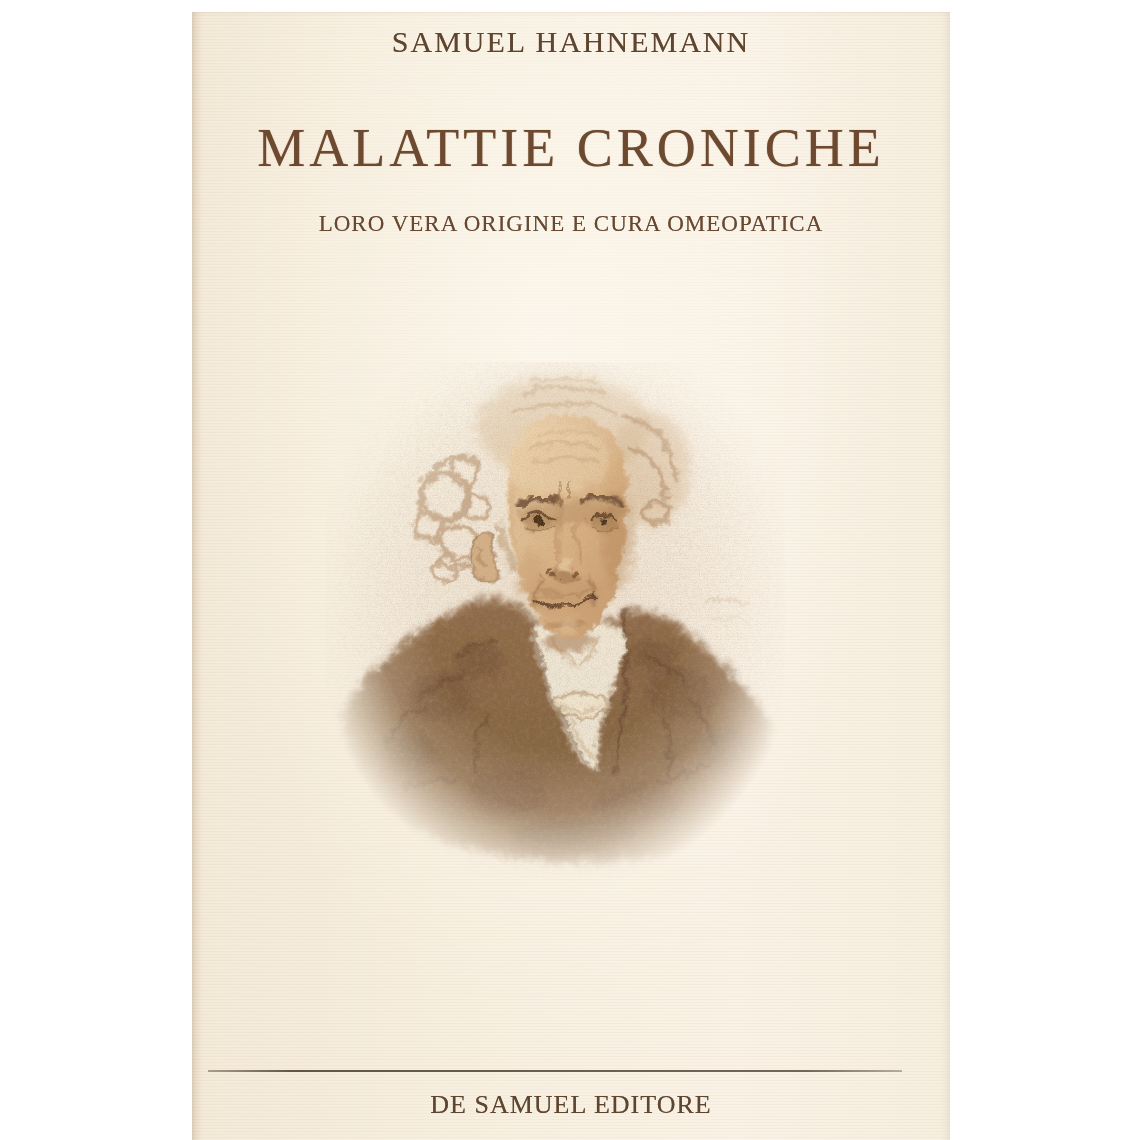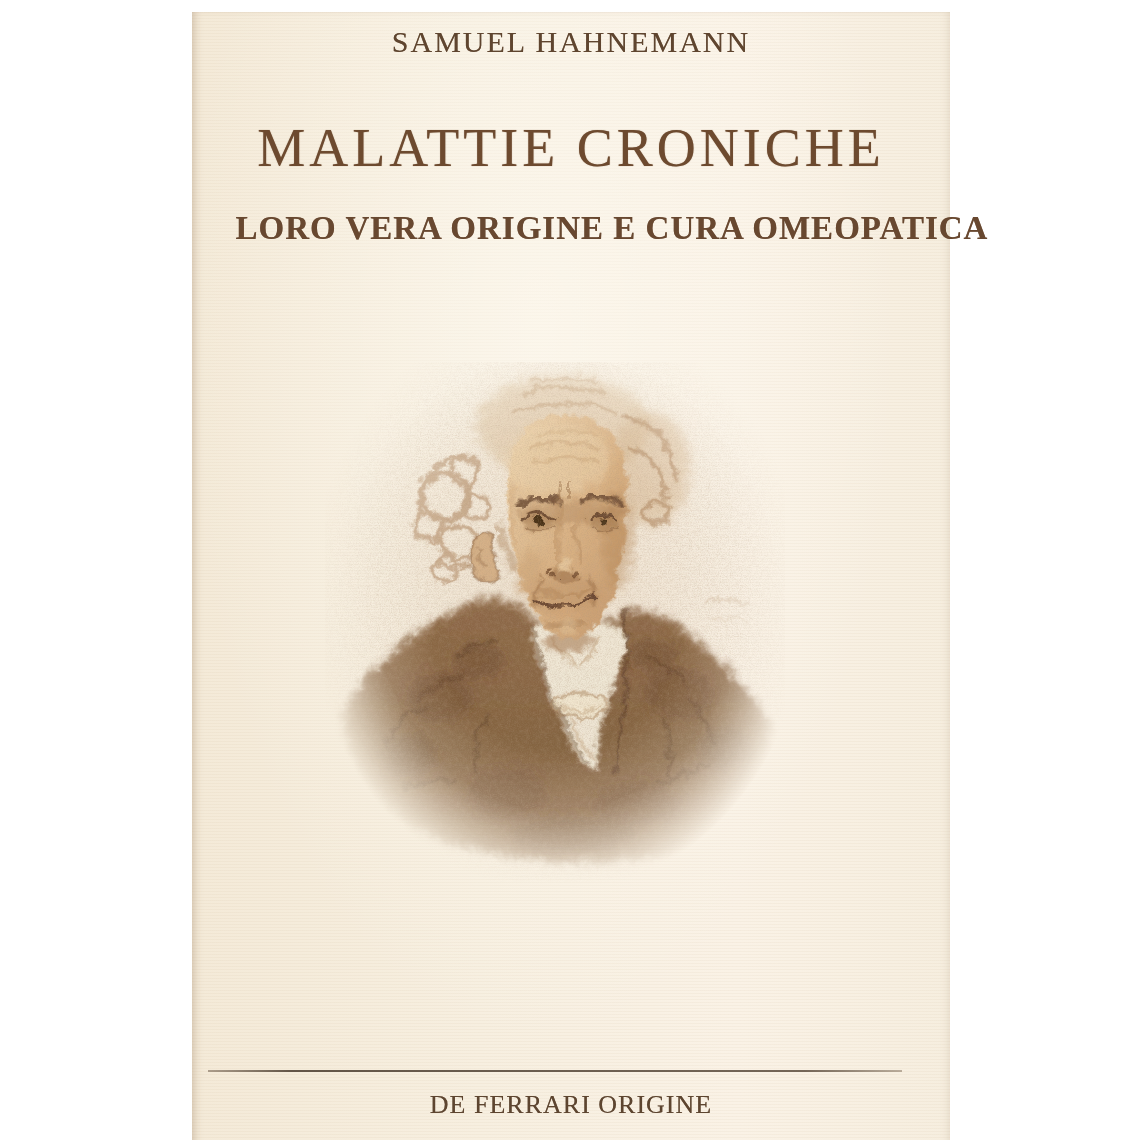--- a/index.html
+++ b/index.html
@@ -28,23 +28,22 @@
   }
   .author{
     top:15px;font-size:30px;letter-spacing:2px;color:#5f452f;
     text-shadow:0 0 0.6px rgba(95,69,47,0.65);
   }
   .title{
     top:109px;font-size:54px;font-weight:normal;letter-spacing:4px;color:#6d4a2f;
     text-shadow:0 0 1px rgba(109,74,47,0.55);
   }
   .subtitle{
-    top:200px;font-size:33px;font-weight:bold;letter-spacing:1px;color:#684830;
+    top:200px;font-size:23px;font-weight:normal;letter-spacing:1px;color:#684830;
     text-shadow:0 0 0.6px rgba(104,72,48,0.6);
-    padding-left:41px;
   }
   .publisher{
     top:1080px;font-size:26px;letter-spacing:1px;color:#5d4530;
     text-shadow:0 0 0.5px rgba(93,69,48,0.6);
   }
   .rule{
     position:absolute;top:1058px;left:16px;width:694px;height:2px;
     background:linear-gradient(90deg, rgba(86,66,48,0.45), rgba(62,48,35,0.8) 12%, rgba(72,56,41,0.75) 86%, rgba(96,75,54,0.4));
   }
   .portrait{
@@ -244,16 +243,16 @@
           </g>
         </g>
 
         <rect x="0" y="0" width="460" height="520" filter="url(#grainA)" opacity="0.5"></rect>
         <rect x="0" y="0" width="460" height="520" filter="url(#grainB)" opacity="0.32"></rect>
       </g>
     </svg>
   </div>
 
   <div class="rule"></div>
-  <div class="txt publisher">DE FERRARI ORIGINE</div>
+  <div class="txt publisher">DE SAMUEL EDITORE</div>
 
   <div class="bottom-strip"></div>
 </div>
 
 </body></html>

